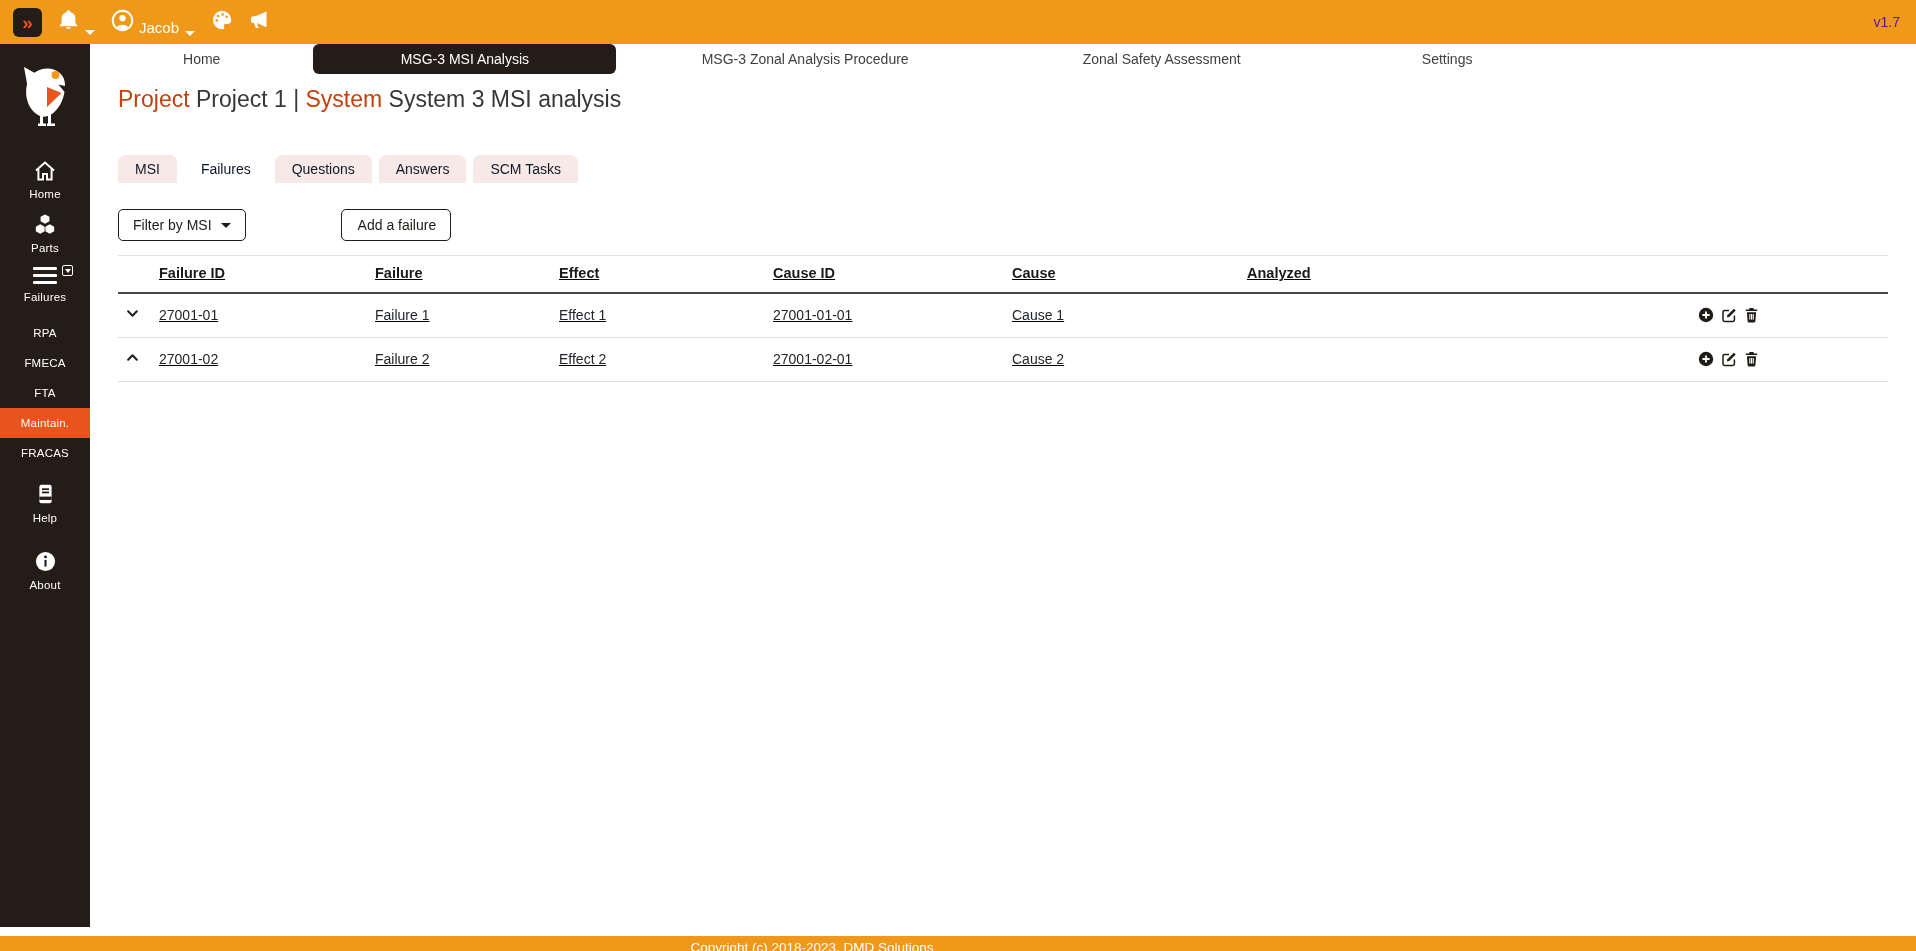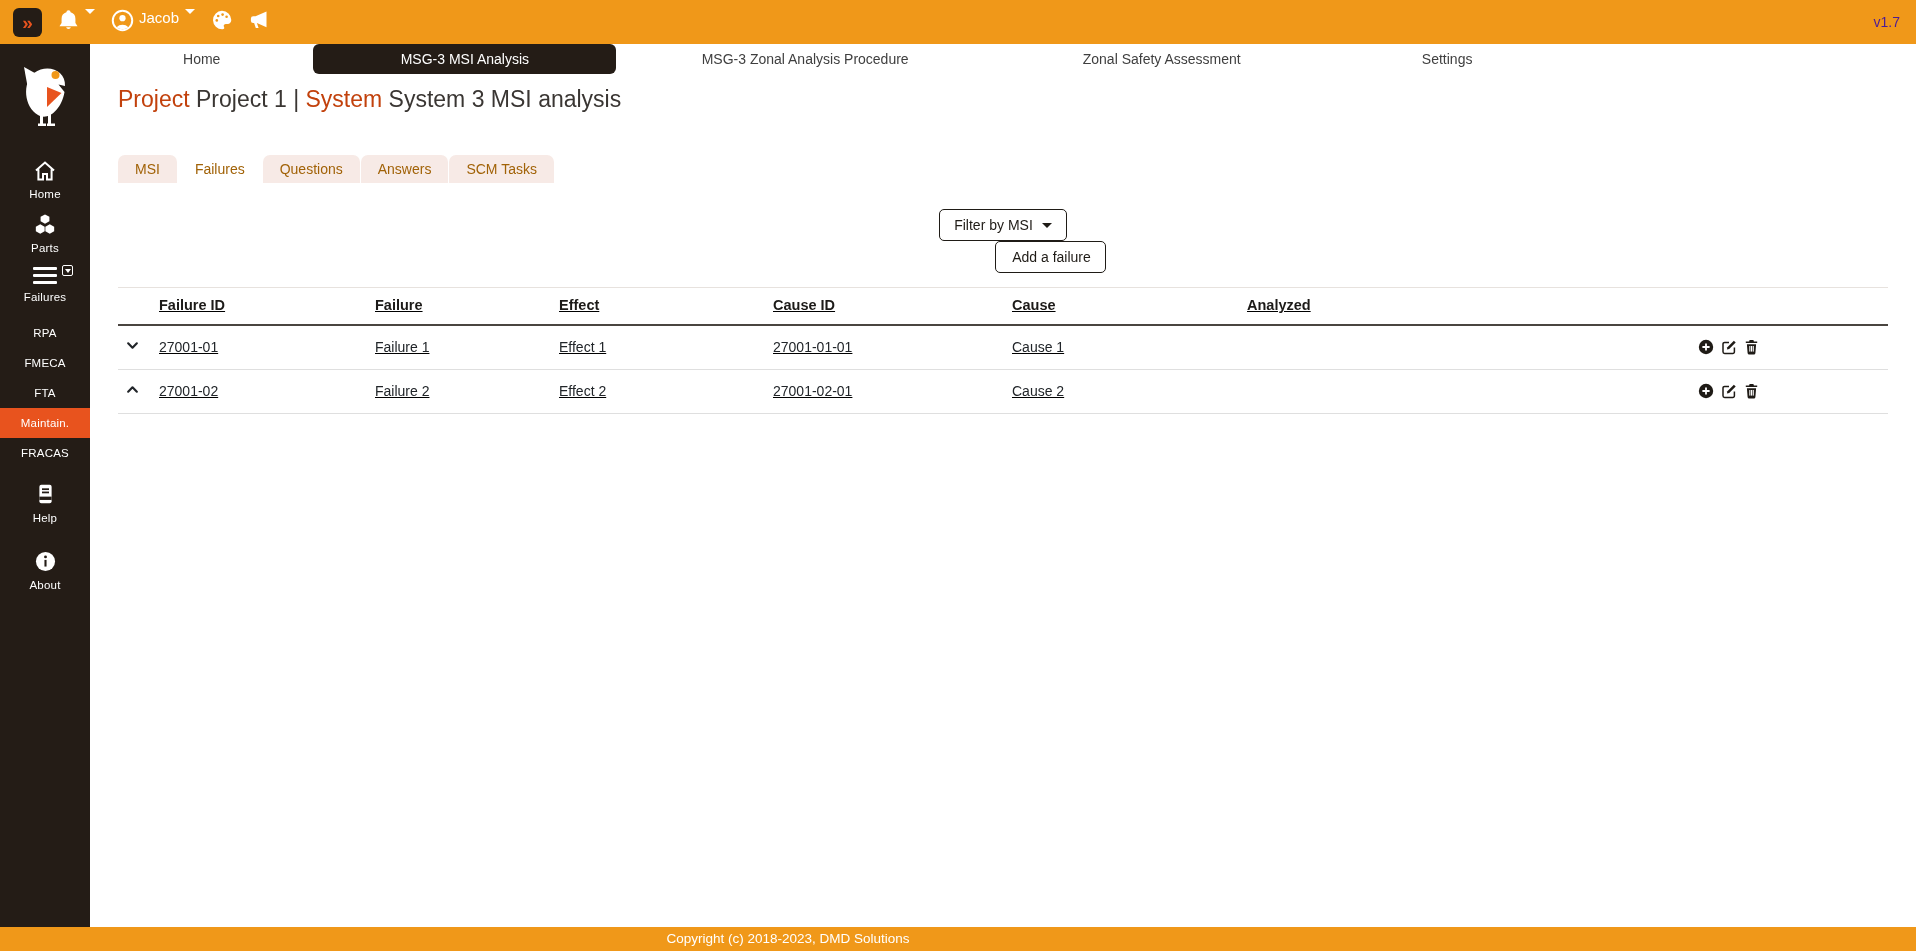--- a/index.html
+++ b/index.html
@@ -6,21 +6,21 @@
   html,body { width:1916px; height:951px; overflow:hidden; background:#fff;
               font-family:"Liberation Sans", sans-serif; }
   .stage { position:absolute; top:0; left:0; width:1916px; height:951px; }
 
   
   .topbar { position:absolute; top:0; left:0; width:100%; height:44px; background:#f09819;
             display:flex; align-items:center; padding:0 16px 0 13px; z-index:5; }
   .collapse-btn { width:29px; height:29px; background:#241c16; border-radius:6px; border:none;
                   color:#e8531e; font-size:19px; font-weight:bold; line-height:27px; text-align:center;
                   cursor:pointer; }
-  .tb-item { display:flex; align-items:flex-start; margin-left:16px; color:#fff; }
+  .tb-item { display:flex; align-items:flex-end; margin-left:16px; color:#fff; }
   .caret-down { width:0; height:0; border-left:5px solid transparent; border-right:5px solid transparent;
                 border-top:5px solid #fff; display:inline-block; margin-left:6px; }
   .tb-user-name { font-size:15px; font-weight:500; margin-left:5px; color:#fff; }
   .tb-version { margin-left:auto; color:#4c1d95; font-size:14px; }
 
   
   .sidebar { position:absolute; top:44px; left:0; width:90px; bottom:24px; background:#241c16;
              display:flex; flex-direction:column; align-items:center; z-index:4; }
   .logo { margin-top:19px; height:64px; cursor:pointer; }
   .side-nav { width:100%; display:flex; flex-direction:column; align-items:center; margin-top:28px; }
@@ -48,25 +48,25 @@
   .nav-item:nth-child(3){ flex:372 0 0; }
   .nav-item:nth-child(4){ flex:330 0 0; }
   .nav-item:nth-child(5){ flex:232 0 0; }
   .nav-item.active { background:#241c16; color:#fff; border-radius:6px; }
 
   .content { padding:12px 28px 0 28px; }
   .page-title { font-size:23px; color:#3a3633; font-weight:400; }
   .page-title .accent { color:#c2410c; font-weight:400; }
 
   .tabs { display:flex; margin-top:42px; }
-  .tab { padding:6px 17px; font-size:14px; color:#a16207; background:#f7eae6;
-         border-radius:7px 7px 0 0; margin-right:1px; cursor:pointer; }
+  .tab { padding:6px 17px; font-size:14px; color:#0f172a; background:#f7eae6;
+         border-radius:7px 7px 0 0; margin-right:7px; cursor:pointer; }
   .tab.active { background:#fff; }
 
-  .toolbar { margin-top:26px; display:flex; align-items:center;flex-direction:column; }
+  .toolbar { margin-top:26px; display:flex; align-items:center; }
   .btn-outline { background:#fff; border:1px solid #1f1b16; border-radius:5px; padding:7px 14px;
                  font-size:14px; color:#1f1b16; font-family:inherit; cursor:pointer;
                  display:inline-flex; align-items:center; }
   .btn-outline .caret-dark { width:0; height:0; border-left:5px solid transparent;
                  border-right:5px solid transparent; border-top:5px solid #1f1b16; margin-left:9px; }
   .btn-add { margin-left:95px;padding-left:16px; }
 
   .content hr { border:none; border-top:1px solid #e7e2de; margin-top:14px; }
 
   
@@ -75,21 +75,21 @@
   col.c-cid{width:239px;} col.c-cause{width:235px;} col.c-anal{width:451px;} col.c-act{width:198px;}
   thead th { text-align:left; font-size:14.5px; color:#1c1a18; padding:8px 8px 11px 8px;
              border-bottom:2px solid #4a4540; }
   tbody td { font-size:14px; color:#212529; padding:13px 8px; border-bottom:1px solid #dfdfdf;
              height:44px; vertical-align:middle; }
   .row-chevron { cursor:pointer; display:inline-flex; }
   .actions { display:flex; align-items:center; gap:7px; }
   .actions .act { cursor:pointer; display:inline-flex; }
 
   
-  .footer { position:absolute; bottom:0; left:0; width:100%; height:24px; background:#f09819; }
+  .footer { position:absolute; bottom:0; left:0; width:100%; height:15px; background:#f09819;padding-left:24px; }
   .footer-inner { width:1576px; text-align:center; color:#fff; font-size:13.5px; line-height:24px; }
 </style>
 </head>
 <body>
 
 <div class="stage">
 
   <header class="topbar">
     <button class="collapse-btn">»</button>
 

